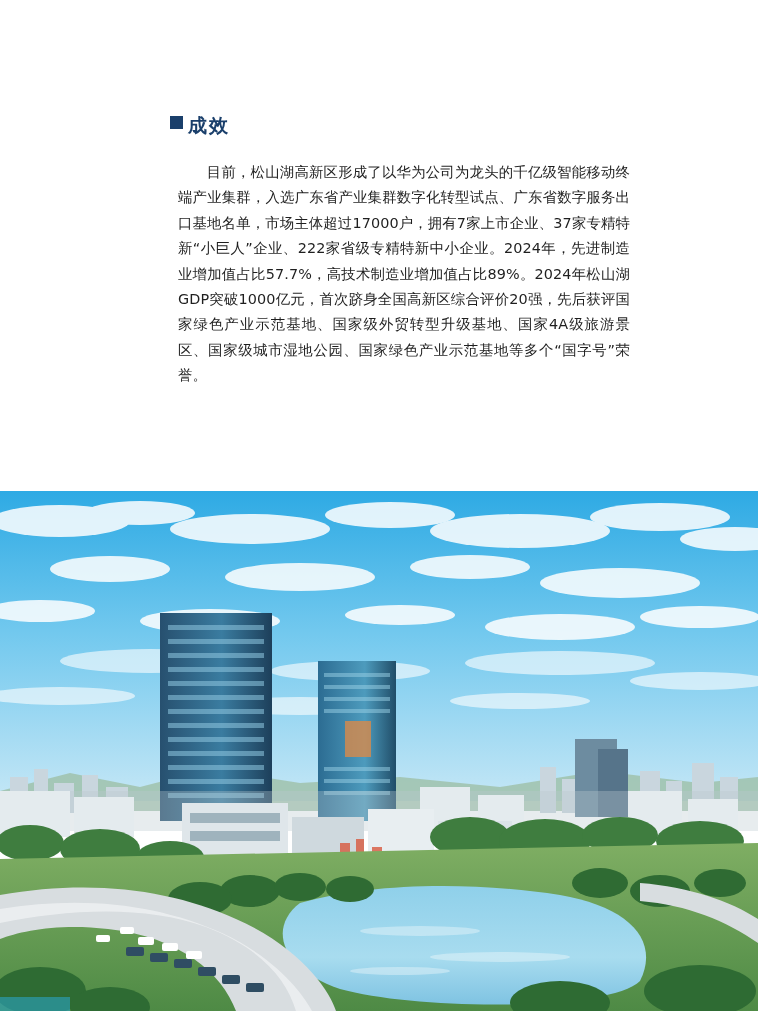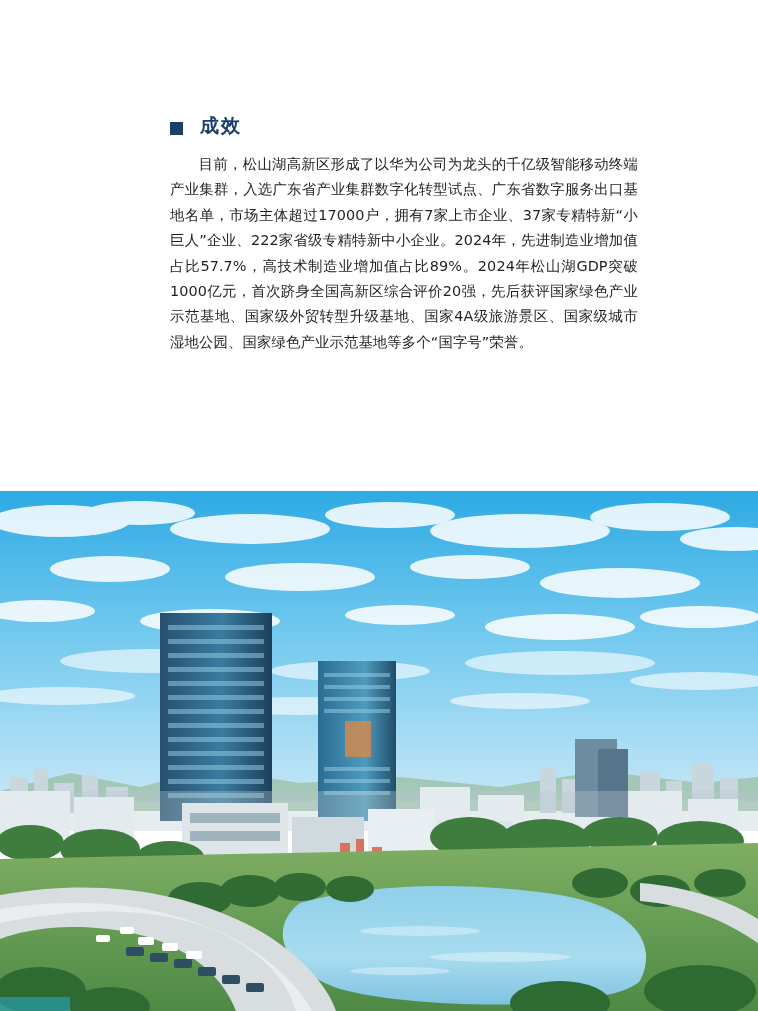--- a/index.html
+++ b/index.html
@@ -15,22 +15,22 @@
     overflow: hidden;
     font-family: "Liberation Sans", sans-serif;
   }
 
   
   .section-head {
     position: absolute;
     left: 170px;
     top: 116px;
     display: flex;
-    align-items: flex-end;
-    gap: 17px;
+    align-items: flex-start;
+    gap: 5px;
   }
   .section-bullet {
     width: 13px;
     height: 13px;
     background: #1a3f6b;
     display: block;
   }
   .section-title {
     font-size: 19px;
     font-weight: bold;
@@ -47,21 +47,21 @@
     width: 468px;
   }
   .body-paragraph {
     font-family: "DejaVu Sans", sans-serif;
     font-size: 14.4px;
     line-height: 25.4px;
     color: #1f1f1f;
     text-align: justify;
     text-justify: inter-character;
     text-indent: 2em;
-    margin: 0;
+    margin: 8px;
     letter-spacing: 0.1px;
   }
 
   
   .photo {
     position: absolute;
     left: 0;
     top: 491px;
     width: 758px;
     height: 520px;

